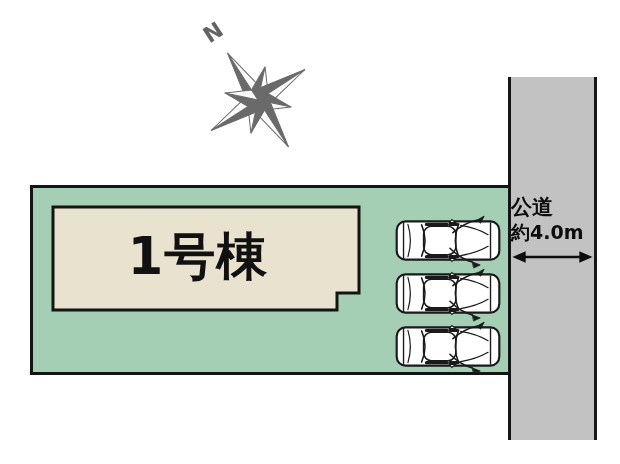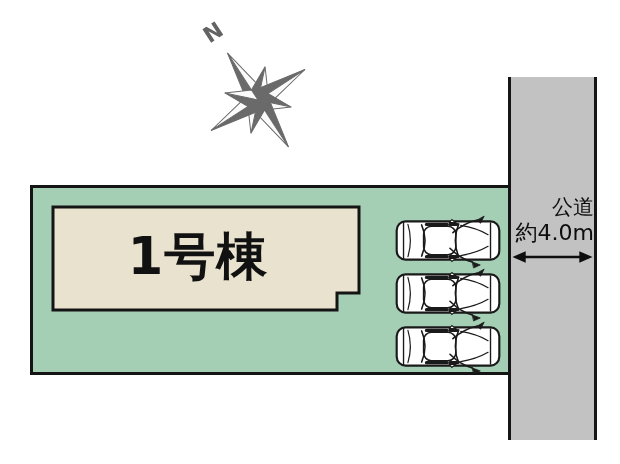--- a/index.html
+++ b/index.html
@@ -29,25 +29,25 @@
     display:flex;flex-direction:column;justify-content:space-between;
   }
   .car{width:110px;height:43px;overflow:visible;display:block;}
 
   
   .road{
     position:absolute;left:508px;top:77px;width:89px;height:363px;
     background:#c2c2c2;border-left:3px solid #151515;border-right:3px solid #151515;
   }
   .road-label{
-    position:absolute;left:0;right:0;top:118px;text-align:right;
-    color:#0d0d0d;font-weight:normal;white-space:nowrap;
+    position:absolute;left:0;right:0;top:118px;text-align:left;
+    color:#0d0d0d;font-weight:bold;white-space:nowrap;
   }
   .road-name{font-size:21px;line-height:25px;}
-  .road-width{font-size:22px;line-height:25px;letter-spacing:0px;}
+  .road-width{font-size:19px;line-height:25px;letter-spacing:0px;}
   .road-arrow{position:absolute;left:1px;top:172px;width:81px;height:16px;overflow:visible;}
 
   
   .compass{position:absolute;left:188px;top:30px;width:140px;height:140px;}
   .compass svg{position:absolute;left:0;top:0;width:140px;height:140px;overflow:visible;}
   .north{
     position:absolute;left:16px;top:-10px;font-size:22px;font-weight:bold;color:#636363;
     transform:rotate(-33deg);
   }
 </style>

